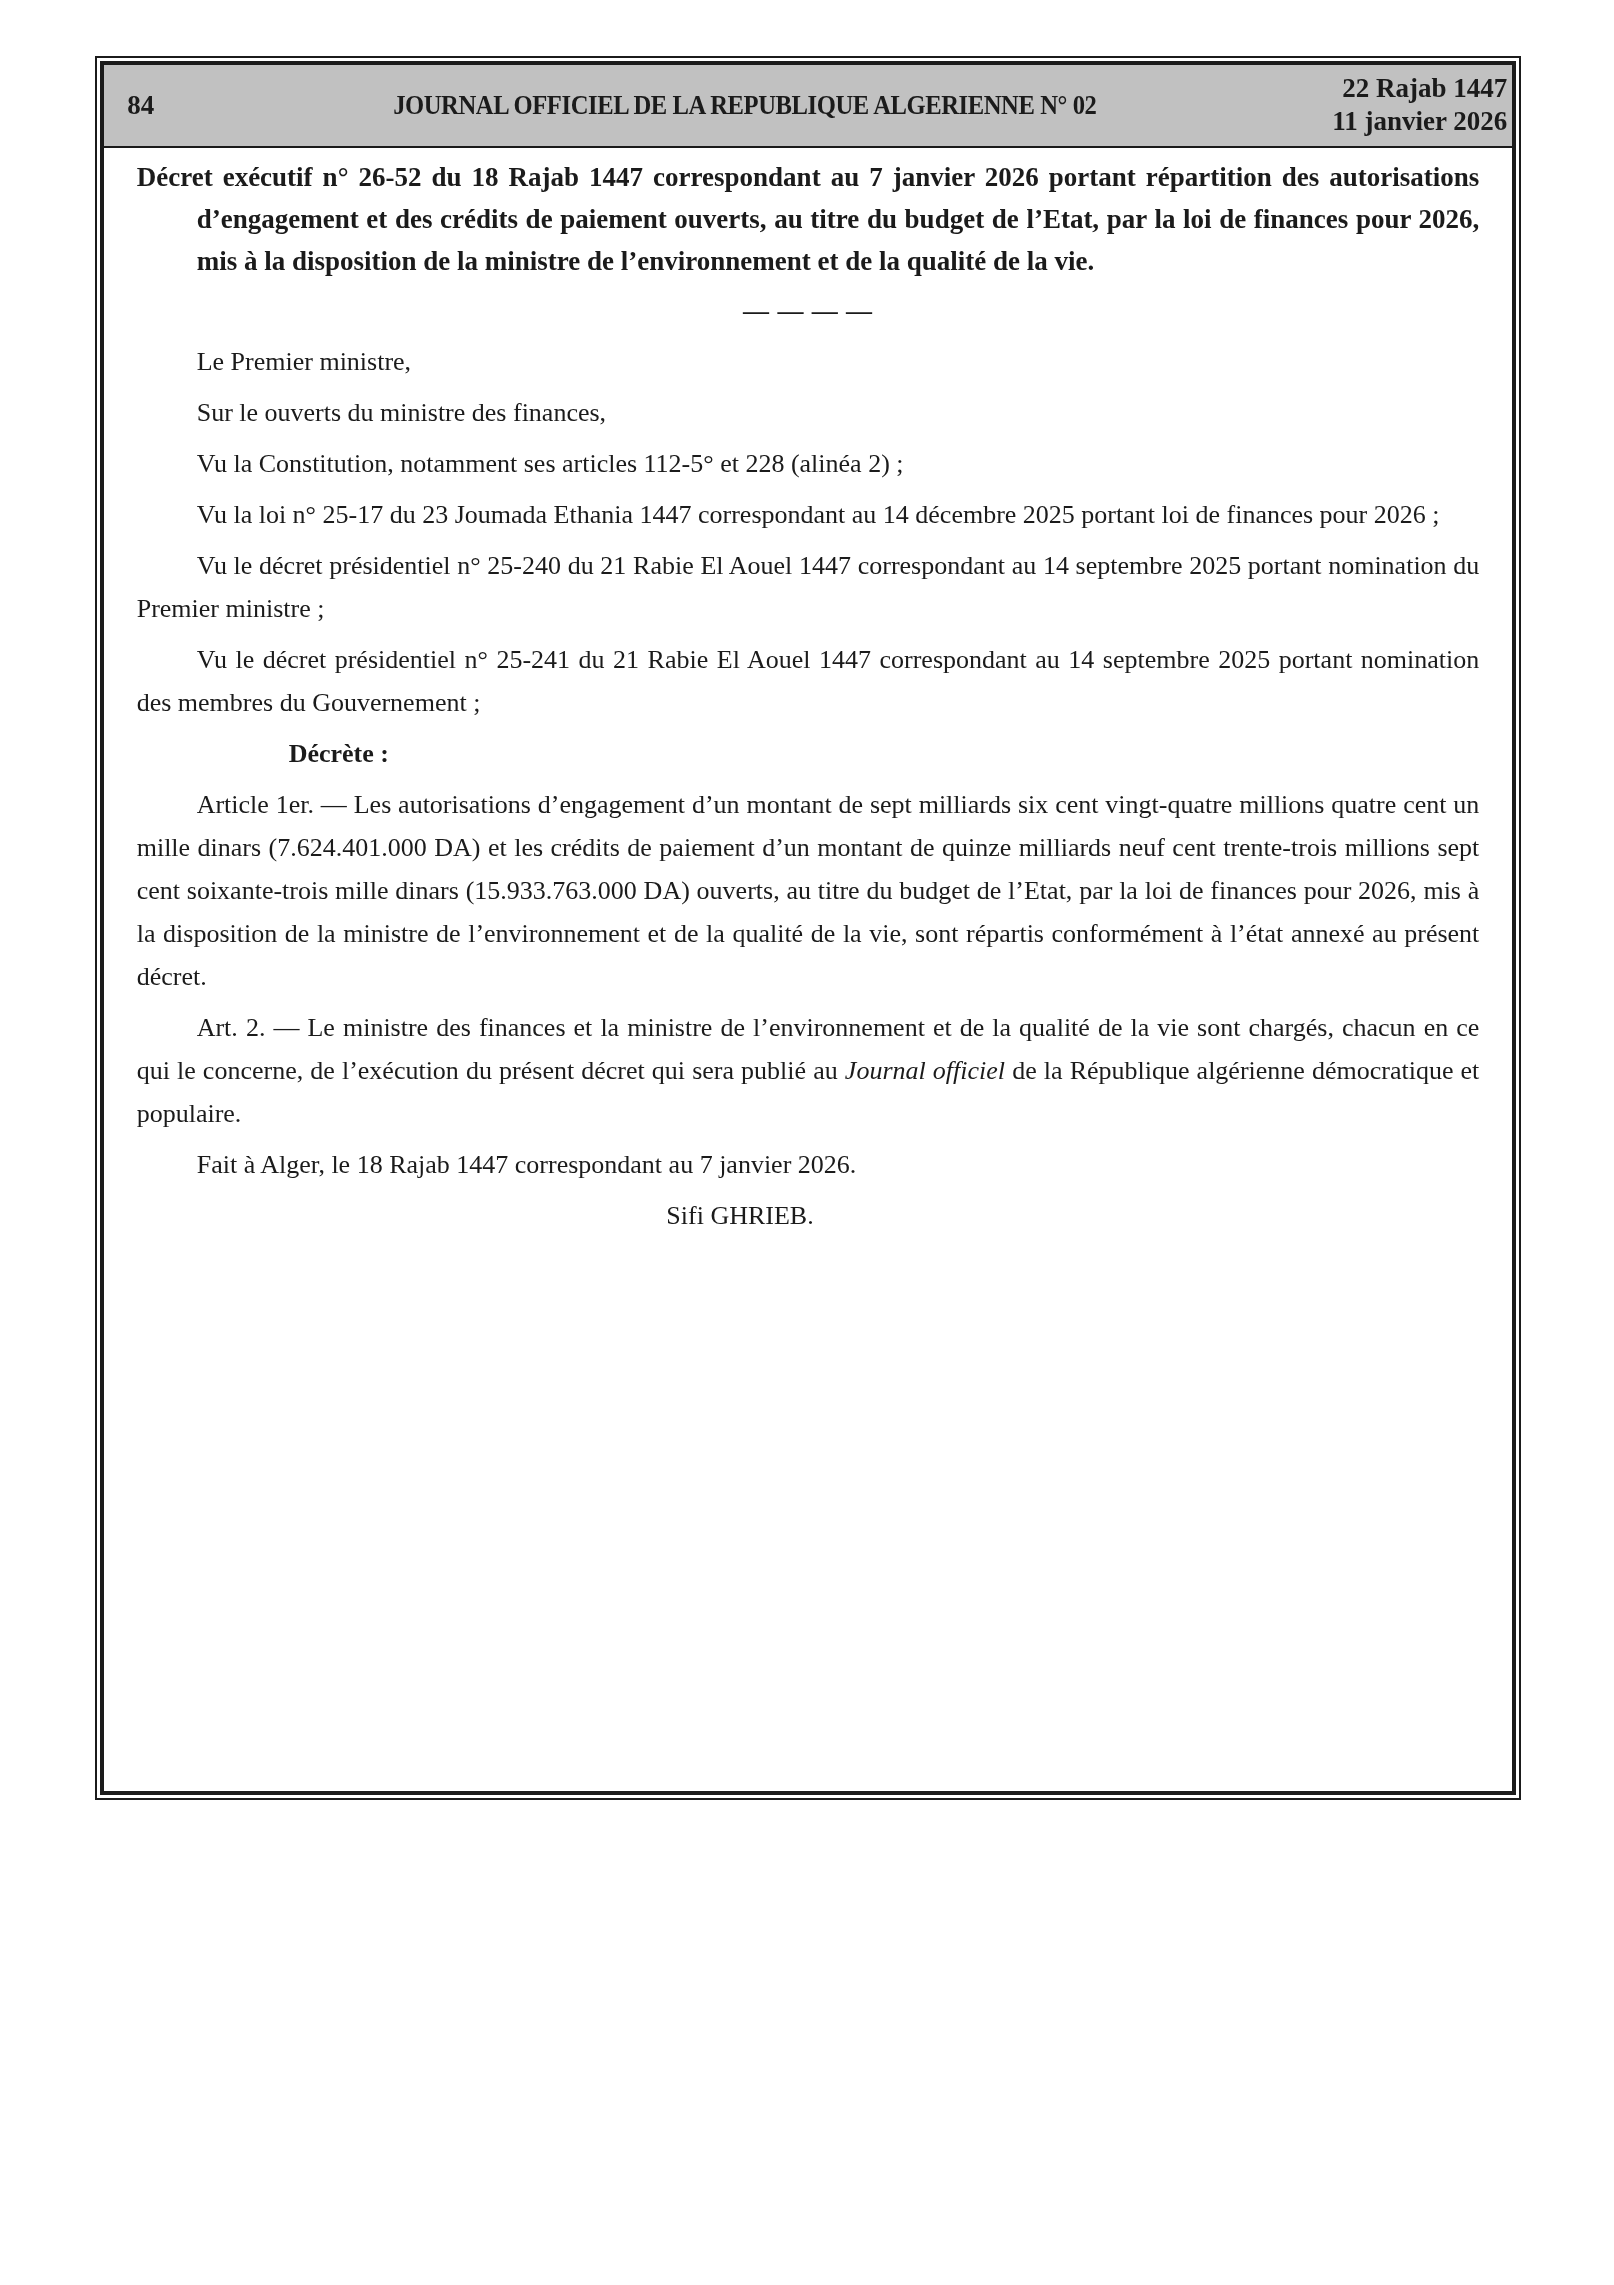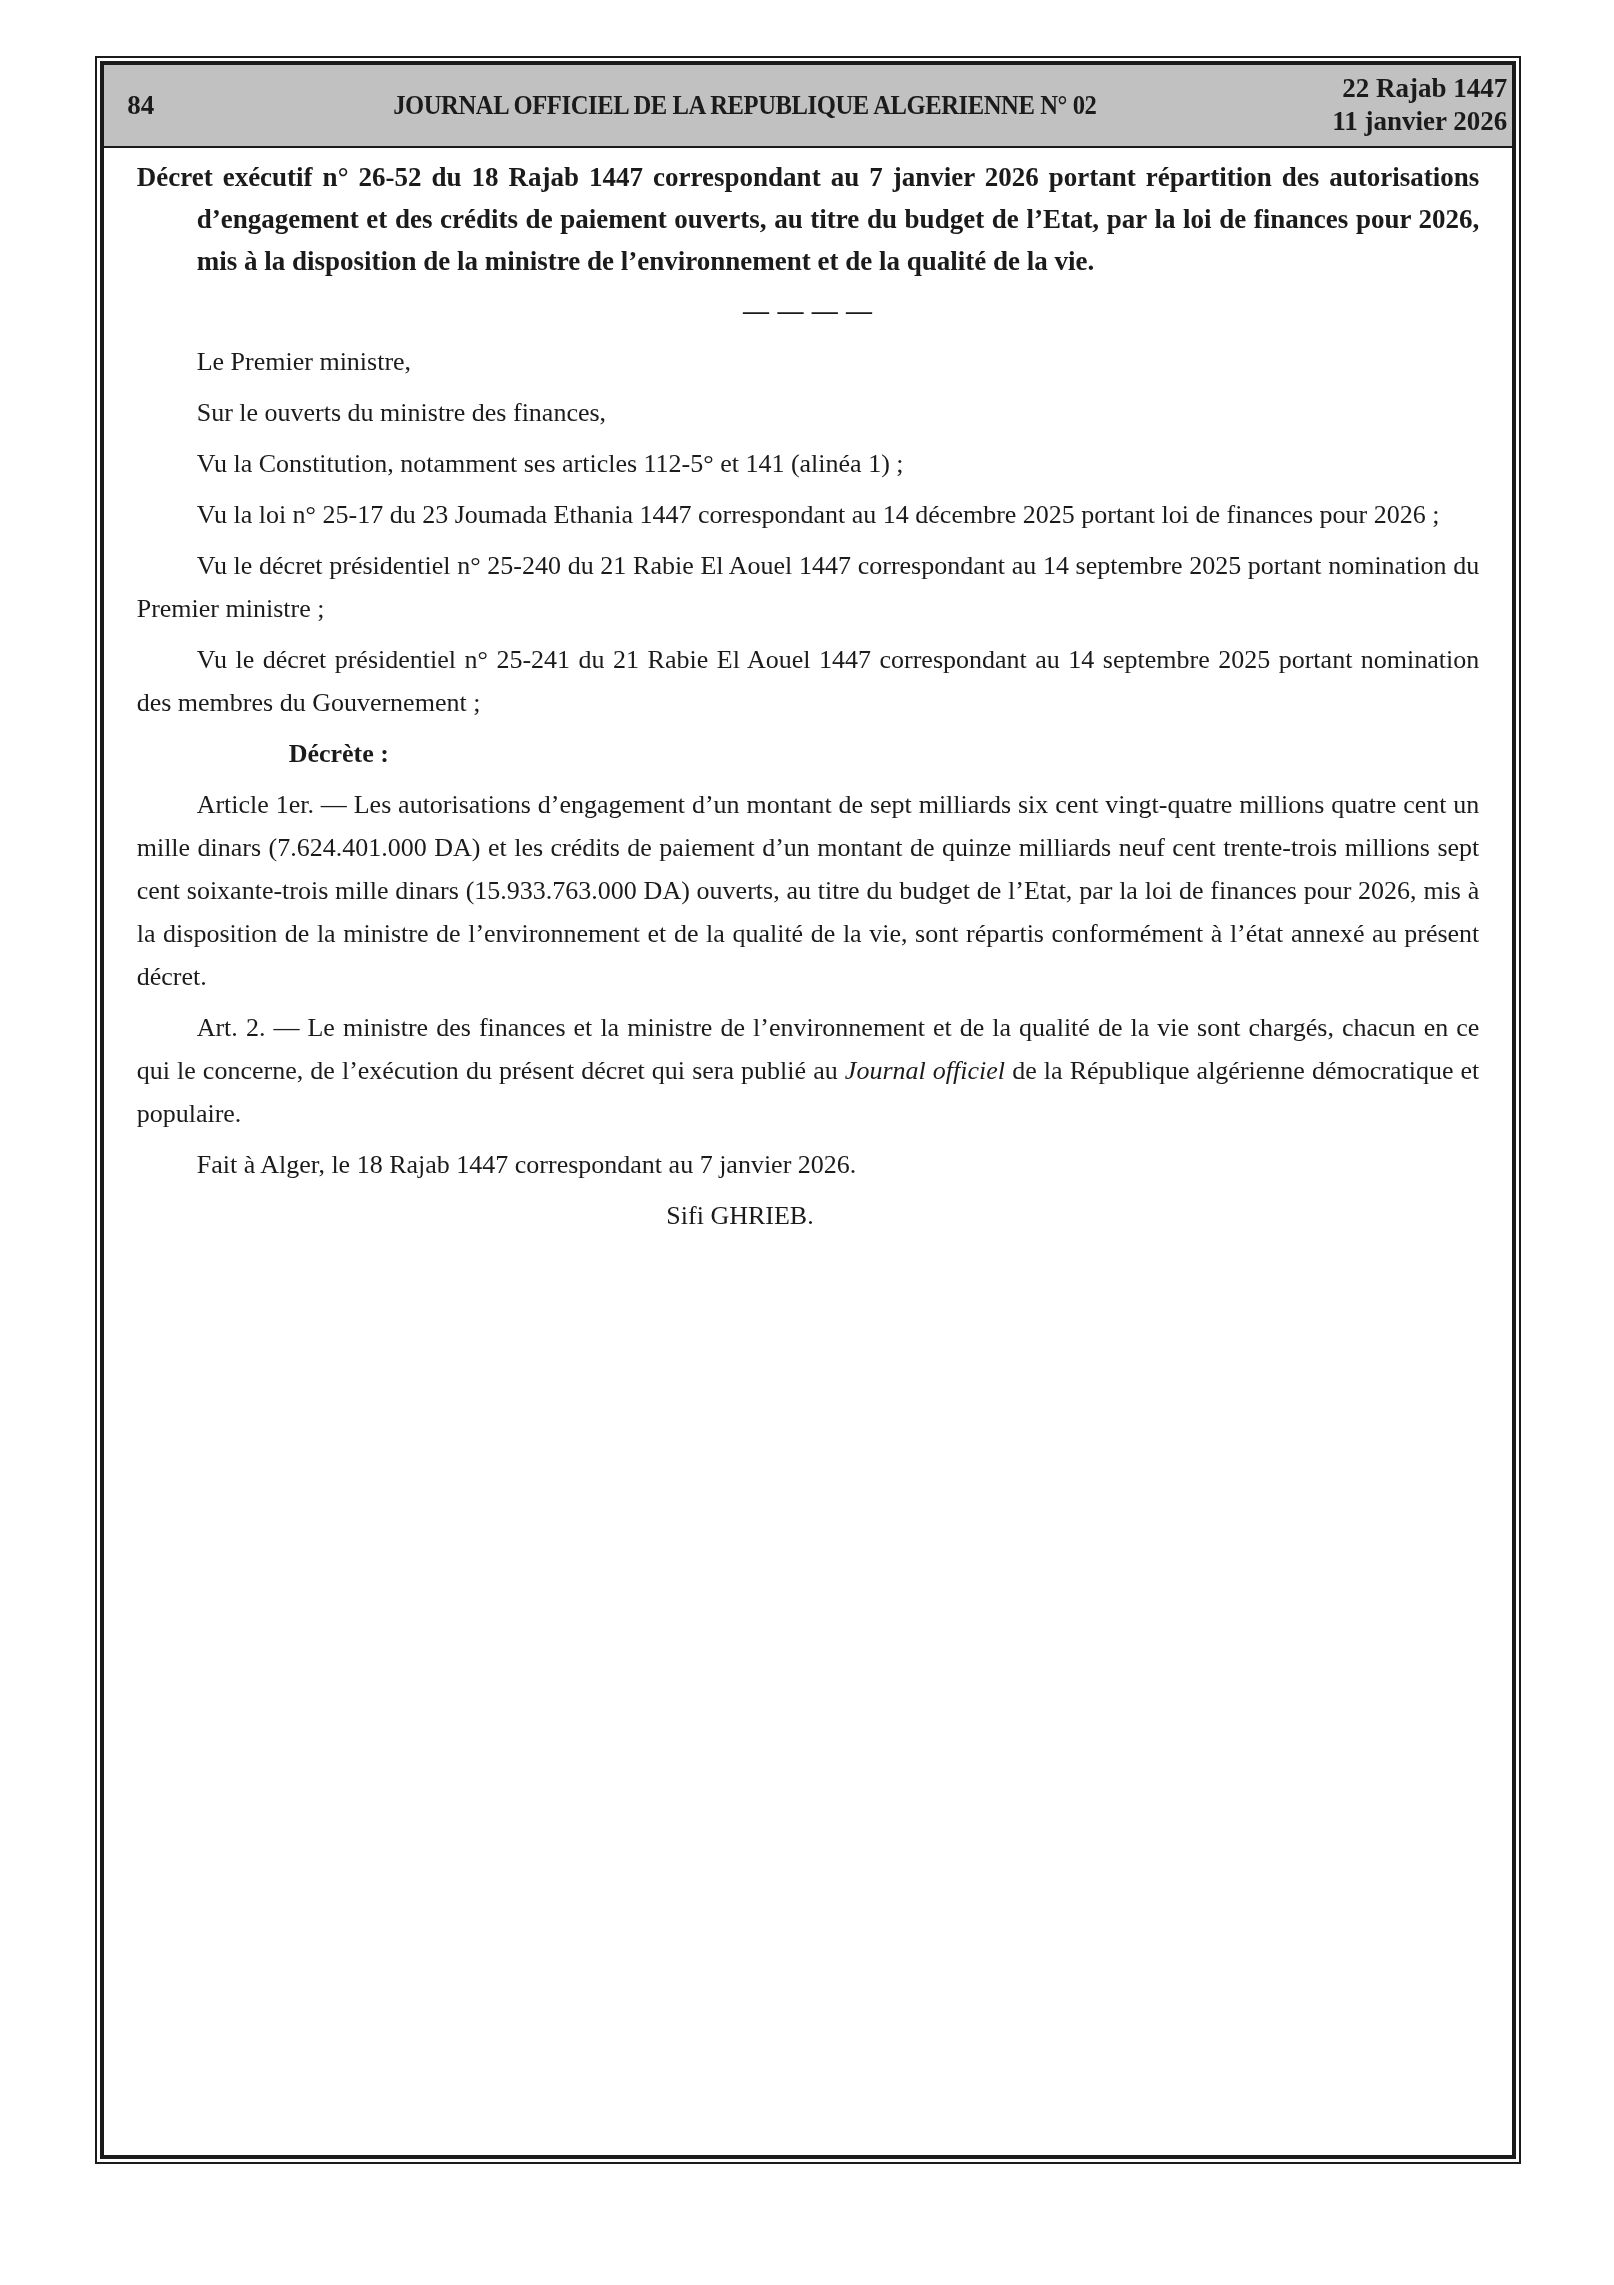--- a/index.html
+++ b/index.html
@@ -12,21 +12,21 @@
     height: 2285px;
     background: #ffffff;
     font-family: "Liberation Serif", "DejaVu Serif", serif;
     color: #1b1b1b;
   }
   .frame-outer {
     position: absolute;
     left: 95px;
     top: 56px;
     width: 1426px;
-    height: 2108px;
+    height: 1744px;
     box-sizing: border-box;
     border: 2.7px solid #1b1b1b;
   }
   .frame-inner {
     position: absolute;
     top: 2.7px;
     left: 2.7px;
     right: 2.7px;
     bottom: 2.7px;
     border: 4.5px solid #1b1b1b;
@@ -138,21 +138,21 @@
         <div>11 janvier 2026</div>
       </div>
     </div>
 
     <div class="content">
       <p class="decree-title">Décret exécutif n° 26-52 du 18 Rajab 1447 correspondant au 7 janvier 2026 portant répartition des autorisations d’engagement et des crédits de paiement ouverts, au titre du budget de l’Etat, par la loi de finances pour 2026, mis à la disposition de la ministre de l’environnement et de la qualité de la vie.</p>
       <p class="separator">— — — —</p>
 
       <p class="para p1">Le Premier ministre,</p>
       <p class="para p2">Sur le ouverts du ministre des finances,</p>
-      <p class="para p3">Vu la Constitution, notamment ses articles 112-5° et 141 (alinéa 1) ;</p>
+      <p class="para p3">Vu la Constitution, notamment ses articles 112-5° et 228 (alinéa 2) ;</p>
       <p class="para p5">Vu la loi n° 25-17 du 23 Joumada Ethania 1447 correspondant au 14 décembre 2025 portant loi de finances pour 2026 ;</p>
       <p class="para p6">Vu le décret présidentiel n° 25-240 du 21 Rabie El Aouel 1447 correspondant au 14 septembre 2025 portant nomination du Premier ministre ;</p>
       <p class="para p7">Vu le décret présidentiel n° 25-241 du 21 Rabie El Aouel 1447 correspondant au 14 septembre 2025 portant nomination des membres du Gouvernement ;</p>
 
       <p class="decrete">Décrète :</p>
 
       <p class="article article-1">Article 1er. — Les autorisations d’engagement d’un montant de sept milliards six cent vingt-quatre millions quatre cent un mille dinars (7.624.401.000 DA) et les crédits de paiement d’un montant de quinze milliards neuf cent trente-trois millions sept cent soixante-trois mille dinars (15.933.763.000 DA) ouverts, au titre du budget de l’Etat, par la loi de finances pour 2026, mis à la disposition de la ministre de l’environnement et de la qualité de la vie, sont répartis conformément à l’état annexé au présent décret.</p>
 
       <p class="article article-2"><span>Art. 2. — Le ministre des finances et la ministre de l’environnement et de la qualité de la vie sont chargés, chacun en ce qui le concerne, de l’exécution du présent décret qui sera publié au </span><span class="italic">Journal officiel</span><span> de la République algérienne démocratique et populaire.</span></p>
 

